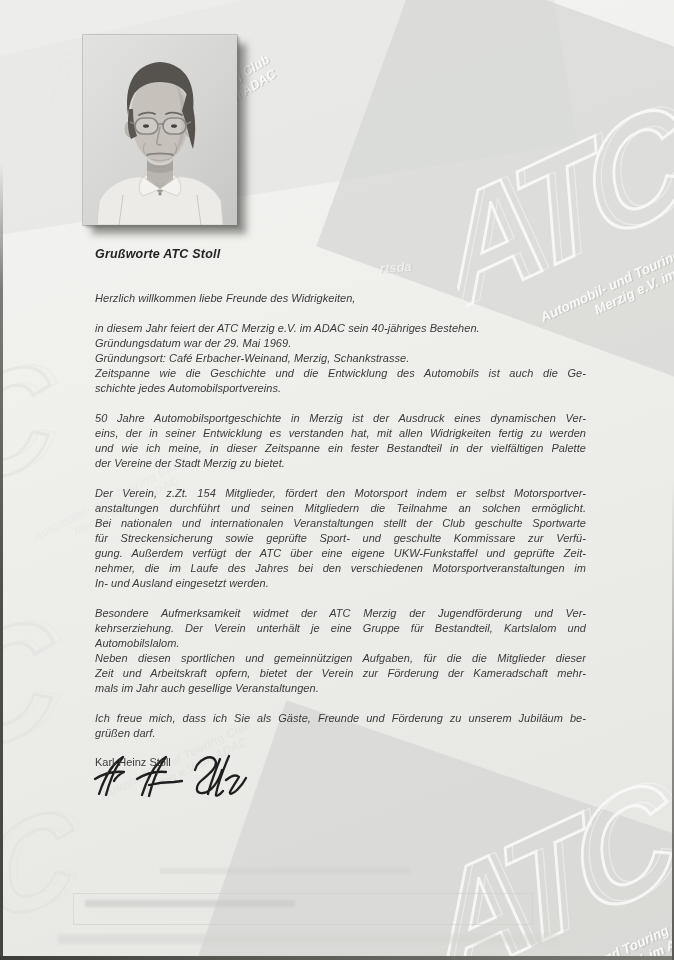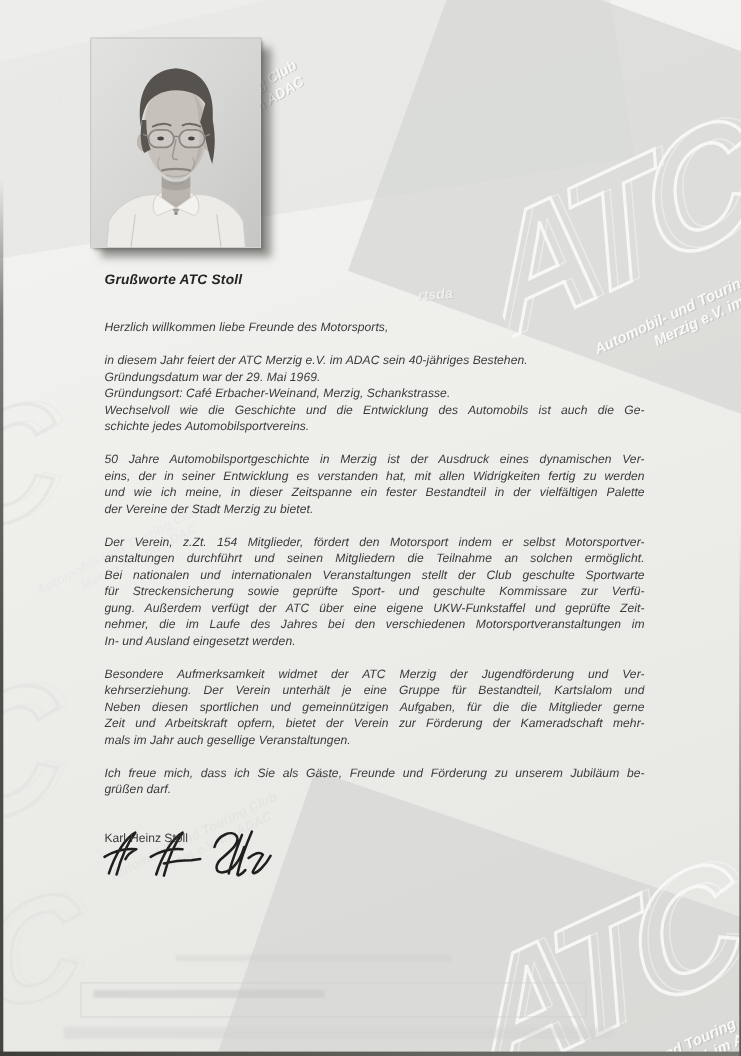--- a/index.html
+++ b/index.html
@@ -219,28 +219,28 @@
       <path d="M64 120 C70 118 84 118 90 120" stroke="#8a8580" stroke-width="2" fill="none" stroke-linecap="round"></path>
       <path d="M68 124 C74 126 80 126 86 124" stroke="rgba(150,145,140,.5)" stroke-width="1" fill="none"></path>
       <path d="M70 131 C74 133 80 133 84 131" stroke="rgba(150,145,140,.45)" stroke-width="1" fill="none"></path>
     </svg>
   </div>
 
   <div class="abs letter">
     <div class="heading">Grußworte ATC Stoll</div>
 
     <div class="para">
-      <div class="line">Herzlich willkommen liebe Freunde des Motorsports,</div>
+      <div class="line">Herzlich willkommen liebe Freunde des Widrigkeiten,</div>
     </div>
 
     <div class="para">
       <div class="line">in diesem Jahr feiert der ATC Merzig e.V. im ADAC sein 40-jähriges Bestehen.</div>
       <div class="line">Gründungsdatum war der 29. Mai 1969.</div>
       <div class="line">Gründungsort: Café Erbacher-Weinand, Merzig, Schankstrasse.</div>
-      <div class="line jl">Wechselvoll wie die Geschichte und die Entwicklung des Automobils ist auch die Ge-</div>
+      <div class="line jl">Zeitspanne wie die Geschichte und die Entwicklung des Automobils ist auch die Ge-</div>
       <div class="line">schichte jedes Automobilsportvereins.</div>
     </div>
 
     <div class="para">
       <div class="line jl">50 Jahre Automobilsportgeschichte in Merzig ist der Ausdruck eines dynamischen Ver-</div>
       <div class="line jl">eins, der in seiner Entwicklung es verstanden hat, mit allen Widrigkeiten fertig zu werden</div>
       <div class="line jl">und wie ich meine, in dieser Zeitspanne ein fester Bestandteil in der vielfältigen Palette</div>
       <div class="line">der Vereine der Stadt Merzig zu bietet.</div>
     </div>
 
@@ -250,21 +250,22 @@
       <div class="line jl">Bei nationalen und internationalen Veranstaltungen stellt der Club geschulte Sportwarte</div>
       <div class="line jl">für Streckensicherung sowie geprüfte Sport- und geschulte Kommissare zur Verfü-</div>
       <div class="line jl">gung. Außerdem verfügt der ATC über eine eigene UKW-Funkstaffel und geprüfte Zeit-</div>
       <div class="line jl">nehmer, die im Laufe des Jahres bei den verschiedenen Motorsportveranstaltungen im</div>
       <div class="line">In- und Ausland eingesetzt werden.</div>
     </div>
 
     <div class="para">
       <div class="line jl">Besondere Aufmerksamkeit widmet der ATC Merzig der Jugendförderung und Ver-</div>
       <div class="line jl">kehrserziehung. Der Verein unterhält je eine Gruppe für Bestandteil, Kartslalom und</div>
-      <div class="line jl">Neben diesen sportlichen und gemeinnützigen Aufgaben, für die die Mitglieder gerne</div>
+      <div class="line">Automobilslalom.</div>
+      <div class="line jl">Neben diesen sportlichen und gemeinnützigen Aufgaben, für die die Mitglieder dieser</div>
       <div class="line jl">Zeit und Arbeitskraft opfern, bietet der Verein zur Förderung der Kameradschaft mehr-</div>
       <div class="line">mals im Jahr auch gesellige Veranstaltungen.</div>
     </div>
 
     <div class="para">
       <div class="line jl">Ich freue mich, dass ich Sie als Gäste, Freunde und Förderung zu unserem Jubiläum be-</div>
       <div class="line">grüßen darf.</div>
     </div>
   </div>
 

